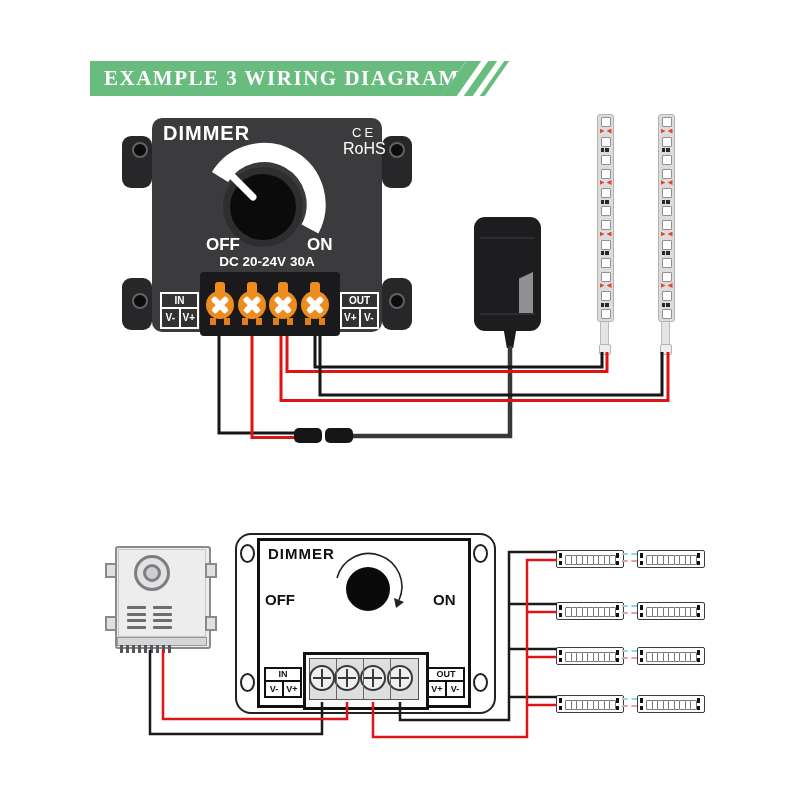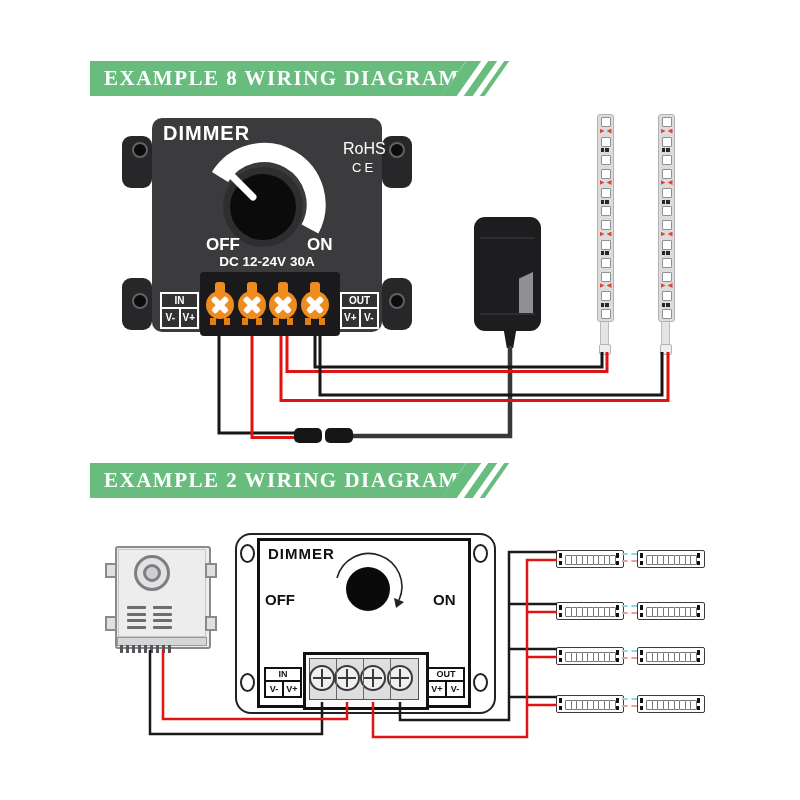--- a/index.html
+++ b/index.html
@@ -16,21 +16,21 @@
   .banner-stripes i{display:block;height:35px;background:#68bd7e;transform:skewX(-35deg);margin-right:7px;}
   .banner-stripes i:nth-child(1){width:15px;}
   .banner-stripes i:nth-child(2){width:9px;}
   .banner-stripes i:nth-child(3){width:5px;}
 
   
   .tab{position:absolute;width:30px;height:52px;background:#27272a;border-radius:9px;}
   .hole{position:absolute;width:12px;height:12px;border-radius:50%;background:#0c0c0c;border:2px solid #626264;}
   .ex1-body{position:absolute;left:152px;top:118px;width:230px;height:214px;background:#3b3b3d;border-radius:10px;}
   .ex1-title{position:absolute;left:163px;top:122px;color:#fff;font-size:20px;font-weight:bold;letter-spacing:1px;}
-  .ex1-ce{position:absolute;left:352px;top:125px;color:#fff;font-size:13px;letter-spacing:3px;margin-top:35px;}
+  .ex1-ce{position:absolute;left:352px;top:125px;color:#fff;font-size:13px;letter-spacing:3px;}
   .ex1-rohs{position:absolute;left:343px;top:140px;color:#fff;font-size:16px;}
   .knob-ring{position:absolute;left:223px;top:167px;width:80px;height:80px;border-radius:50%;background:#2e2e31;}
   .knob{position:absolute;left:230px;top:174px;width:66px;height:66px;border-radius:50%;background:#0b0b0b;}
   .ex1-off,.ex1-on{position:absolute;top:235px;color:#fff;font-size:17px;font-weight:bold;}
   .ex1-off{left:206px;}
   .ex1-on{left:307px;}
   .ex1-rating{position:absolute;left:152px;top:254px;width:230px;text-align:center;color:#fff;font-size:13.5px;font-weight:bold;}
   .tblock{position:absolute;left:200px;top:272px;width:140px;height:64px;background:#1a1a1c;border-radius:4px;}
 
   .iobox{position:absolute;top:292px;width:35px;height:33px;border:2px solid #fff;color:#fff;font-weight:bold;
@@ -121,21 +121,21 @@
   .ind-white{stroke:#fff;stroke-width:7;stroke-linecap:round;}
   .arrow-ln{stroke:#222;stroke-width:1.6;fill:none;}
 </style>
 </head>
 <body>
 
 <div class="canvas" id="canvas">
 
   <div class="banner" style="top:61px">
     <div class="banner-bar">
-      <span>EXAMPLE 8 WIRING DIAGRAM</span>
+      <span>EXAMPLE 3 WIRING DIAGRAM</span>
     </div>
     <div class="banner-stripes">
         <i></i>
         <i></i>
         <i></i>
       </div>
   </div>
 
   <div class="tab" style="left:122px;top:136px"></div>
   <div class="tab" style="left:382px;top:136px"></div>
@@ -147,21 +147,21 @@
   <div class="hole" style="left:389px;top:293px"></div>
 
   <div class="ex1-body"></div>
   <div class="ex1-title">DIMMER</div>
   <div class="ex1-ce">CE</div>
   <div class="ex1-rohs">RoHS</div>
   <div class="knob-ring"></div>
   <div class="knob"></div>
   <div class="ex1-off">OFF</div>
   <div class="ex1-on">ON</div>
-  <div class="ex1-rating">DC 12-24V 30A</div>
+  <div class="ex1-rating">DC 20-24V 30A</div>
   <div class="tblock"></div>
 
   <div class="iobox" style="left:160px">
     <div class="lbl">IN</div>
     <div class="cells">
       <span>V-</span>
       <span>V+</span>
     </div>
   </div>
   <div class="iobox" style="left:340px">
@@ -177,30 +177,20 @@
     <div class="crease" style="top:96px"></div>
     <div class="win"></div>
   </div>
   <div class="adapter-neck"></div>
 
   <div class="tailneck" style="left:600px"></div>
   <div class="tailtip" style="left:599px"></div>
   <div class="tailneck" style="left:661px"></div>
   <div class="tailtip" style="left:660px"></div>
 
-  <div class="banner" style="top:463px">
-    <div class="banner-bar">
-      <span>EXAMPLE 2 WIRING DIAGRAM</span>
-    </div>
-    <div class="banner-stripes">
-        <i></i>
-        <i></i>
-        <i></i>
-      </div>
-  </div>
 
   <div class="psu"></div>
   <div class="psu-inner"></div>
   <div class="psu-circle"></div>
   <div class="psu-circle2"></div>
   <div class="psu-tab" style="left:105px;top:563px"></div>
   <div class="psu-tab" style="left:105px;top:616px"></div>
   <div class="psu-tab" style="left:205px;top:563px"></div>
   <div class="psu-tab" style="left:205px;top:616px"></div>
   <div class="psu-base"></div>

